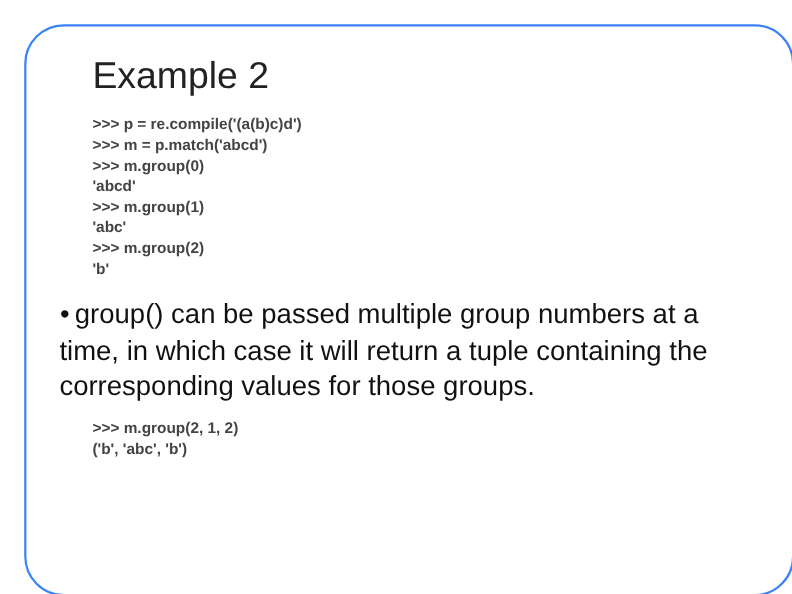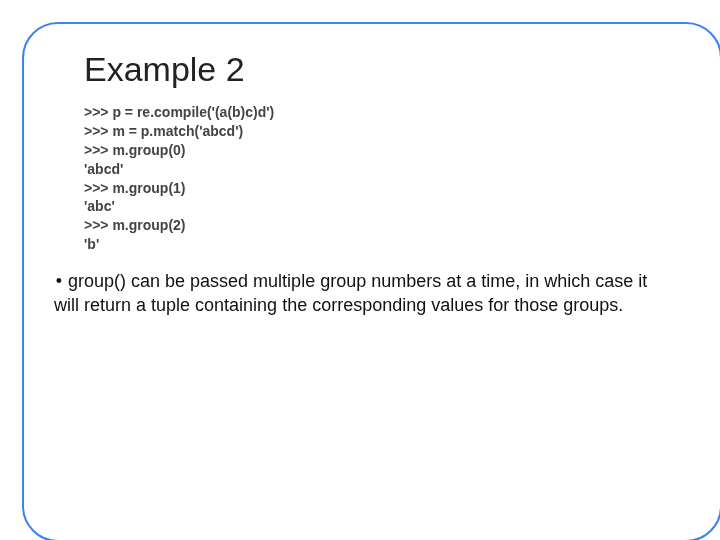--- a/index.html
+++ b/index.html
@@ -30,21 +30,21 @@
   .code {
     font-family: "Comic Sans MS", "Comic Sans", "Trebuchet MS", sans-serif;
     font-size: 14px;
     color: #444;
     margin-left: 30px;
     line-height: 1.35;
     white-space: pre;
     font-weight: bold;
   }
   .desc {
-    font-size: 18px;
+    font-size: 25px;
     color: #111;
     margin: 16px 0 12px 0;
     line-height: 1.3;
   }
   .bullet {
     display: inline-block;
     width: 10px;
     text-align: center;
     margin-right: 4px;
   }
@@ -62,14 +62,16 @@
 'abcd'
 &gt;&gt;&gt; m.group(1)
 'abc'
 &gt;&gt;&gt; m.group(2)
 'b'</div>
 
   <div class="desc">
     <span class="bullet">•</span><span>group() can be passed multiple group numbers at a time, in which case it will return a tuple containing the corresponding values for those groups.</span>
   </div>
 
+  <div class="code">&gt;&gt;&gt; m.group(2, 1, 2)
+('b', 'abc', 'b')</div>
 
 </div>
 
 </body></html>

